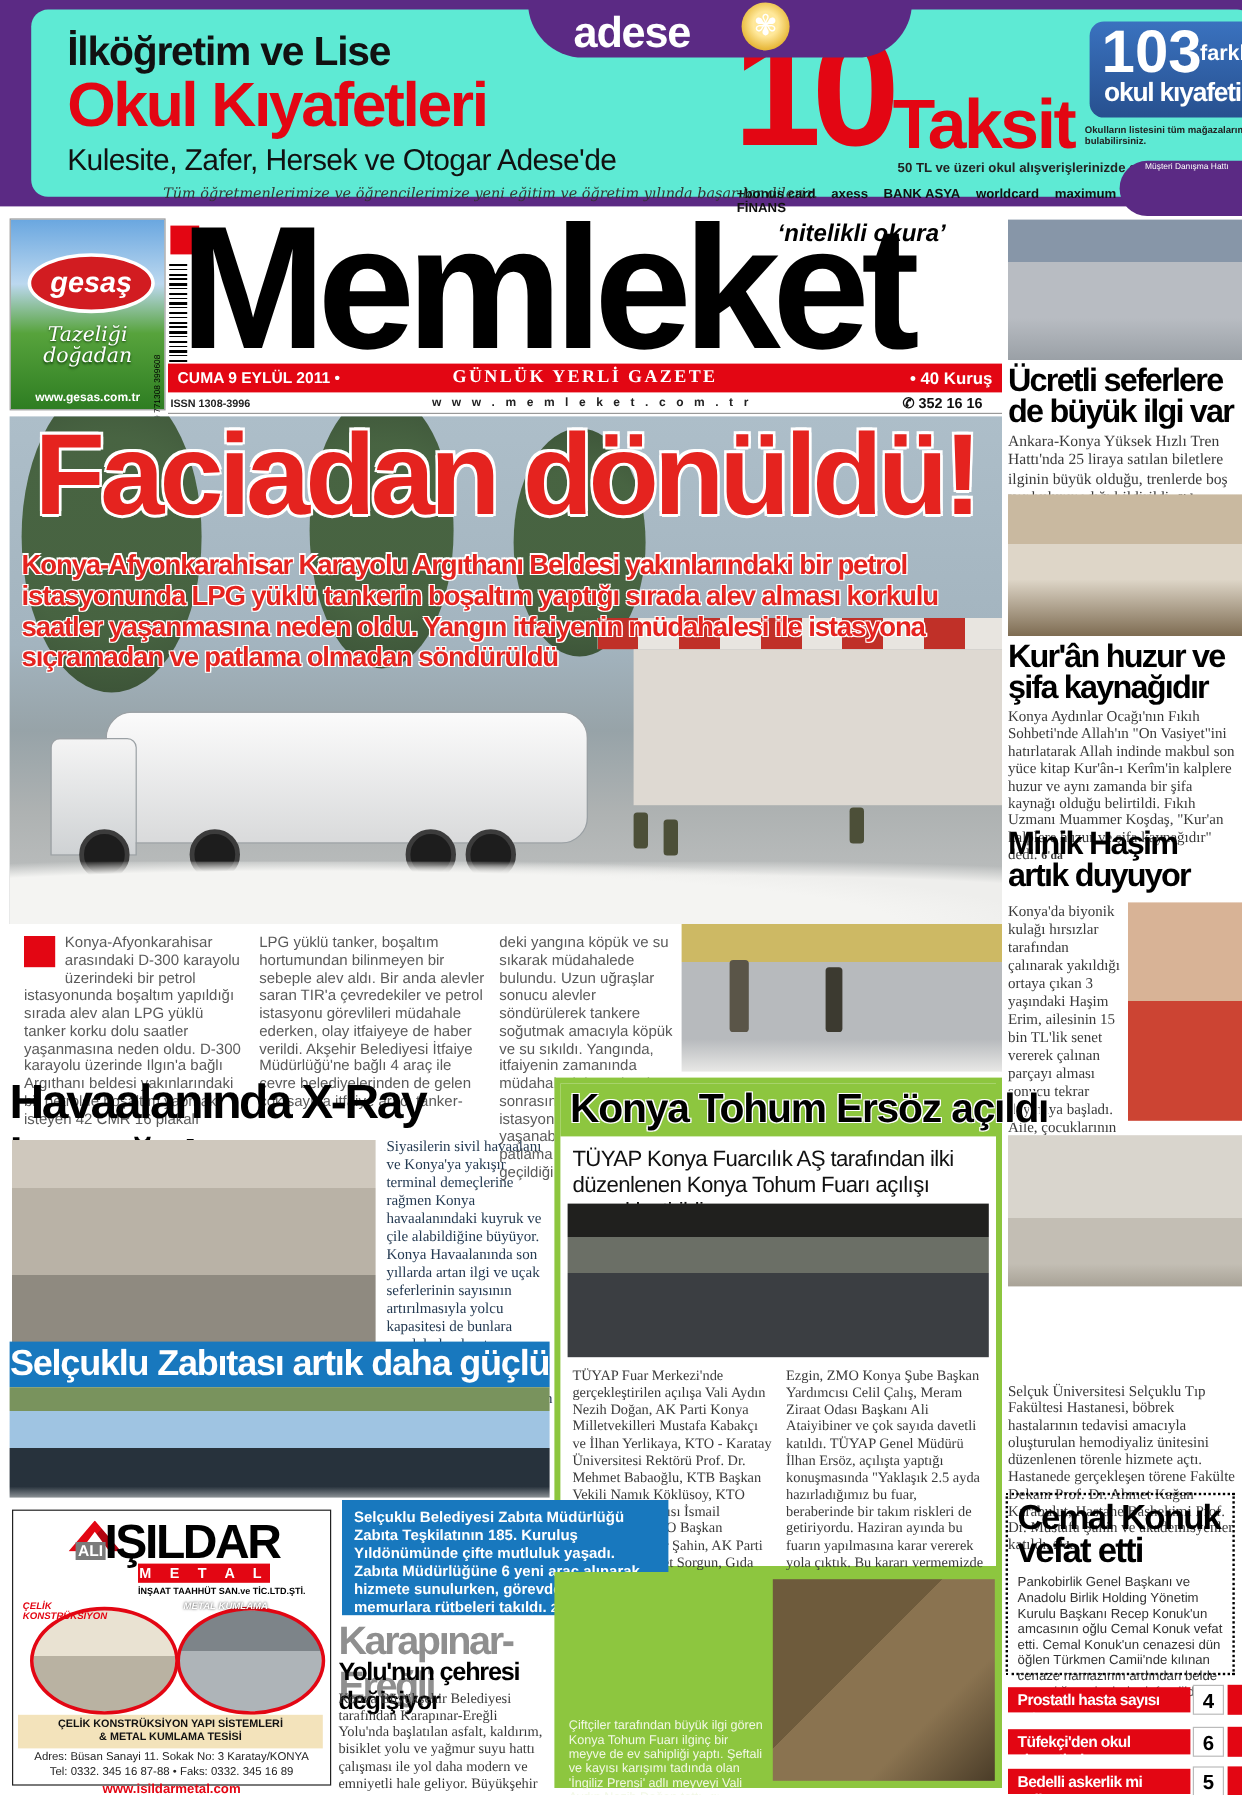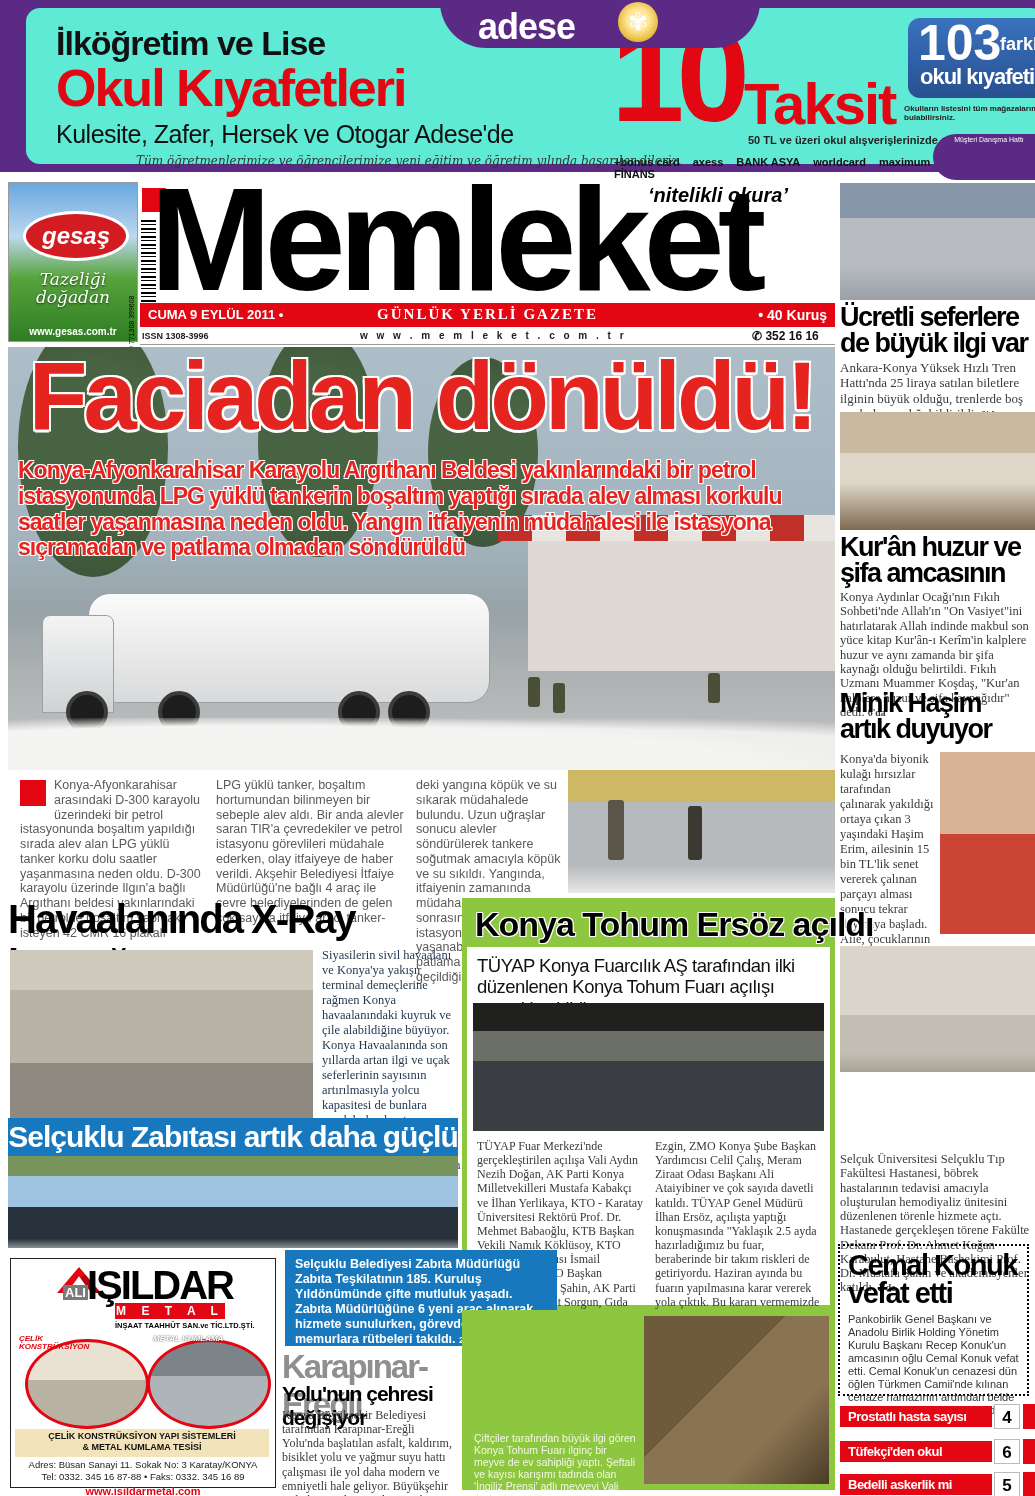--- a/index.html
+++ b/index.html
@@ -262,21 +262,21 @@
   <div class="photo sidephoto">
     <div class="fireman" style="left:40px;top:30px;height:60px;width:16px;background:#5a5548;"></div>
     <div class="fireman" style="left:120px;top:36px;height:54px;width:14px;background:#3c3a30;"></div>
   </div>
 
   <div class="photo rc-photo1"></div>
   <div class="abs rc-head rc1-h">Ücretli seferlere de büyük ilgi var</div>
   <div class="abs serifbody rc1-b"><span>Ankara-Konya Yüksek Hızlı Tren Hattı'nda 25 liraya satılan biletlere ilginin büyük olduğu, trenlerde boş yer bulunmadığı bildirildi.</span> <span class="pref">6'da</span></div>
 
   <div class="photo rc-photo2"></div>
-  <div class="abs rc-head rc2-h">Kur'ân huzur ve şifa amcasının</div>
+  <div class="abs rc-head rc2-h">Kur'ân huzur ve şifa kaynağıdır</div>
   <div class="abs serifbody rc2-b"><span>Konya Aydınlar Ocağı'nın Fıkıh Sohbeti'nde Allah'ın "On Vasiyet"ini hatırlatarak Allah indinde makbul son yüce kitap Kur'ân-ı Kerîm'in kalplere huzur ve aynı zamanda bir şifa kaynağı olduğu belirtildi. Fıkıh Uzmanı Muammer Koşdaş, "Kur'an kalplere huzur ve şifa kaynağıdır" dedi.</span> <span class="pref">6'da</span></div>
 
   <div class="abs rc-head rc3-h">Minik Haşim artık duyuyor</div>
   <div class="abs serifbody rc3-b"><span>Konya'da biyonik kulağı hırsızlar tarafından çalınarak yakıldığı ortaya çıkan 3 yaşındaki Haşim Erim, ailesinin 15 bin TL'lik senet vererek çalınan parçayı alması sonucu tekrar duymaya başladı. Aile, çocuklarının tekrar anne ve baba dediğini duymanın kendilerini duygulandırdığını söyledi.</span> <span class="pref">3'te</span></div>
   <div class="photo rc-photo3"></div>
 
   <div class="photo rc-photo4"></div>
   <div class="abs serifbody rc4-b"><span>Selçuk Üniversitesi Selçuklu Tıp Fakültesi Hastanesi, böbrek hastalarının tedavisi amacıyla oluşturulan hemodiyaliz ünitesini düzenlenen törenle hizmete açtı. Hastanede gerçekleşen törene Fakülte Dekanı Prof. Dr. Ahmet Kağan Karabulut, Hastane Başhekimi Prof. Dr. Mustafa Şahin ve akademisyenler katıldı.</span> <span class="pref">2'de</span></div>
 
   <div class="abs obit">

